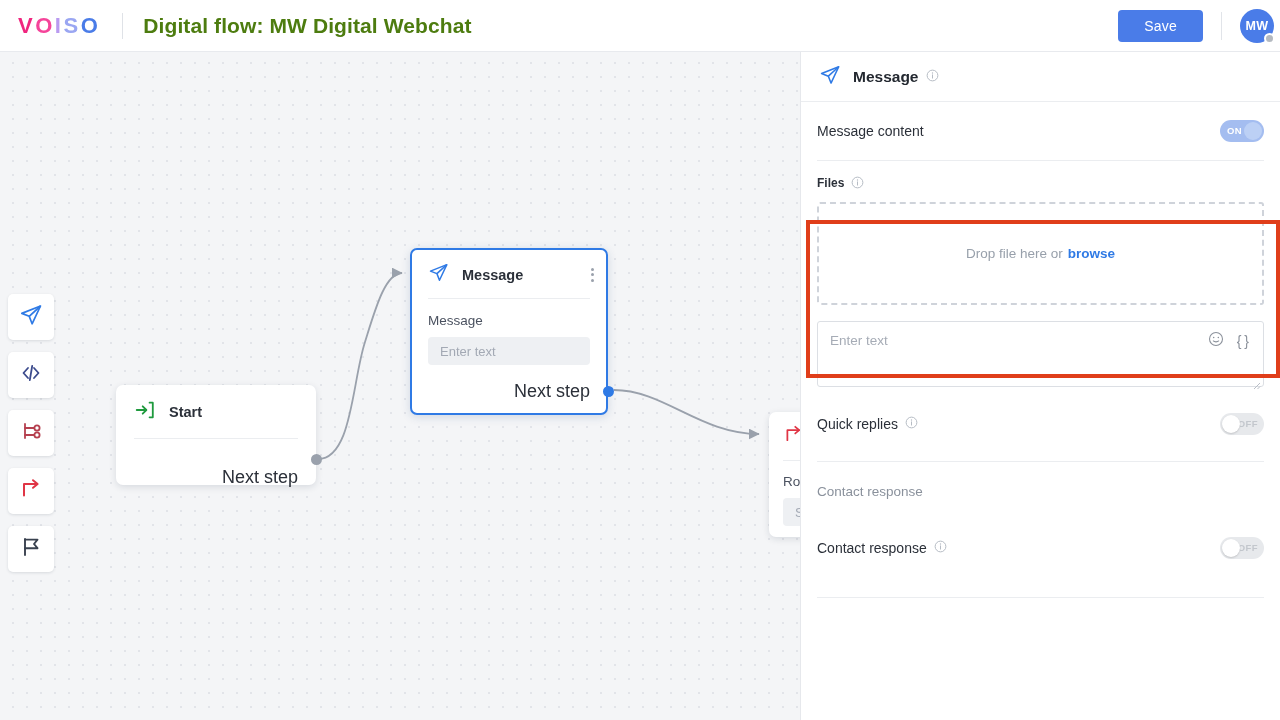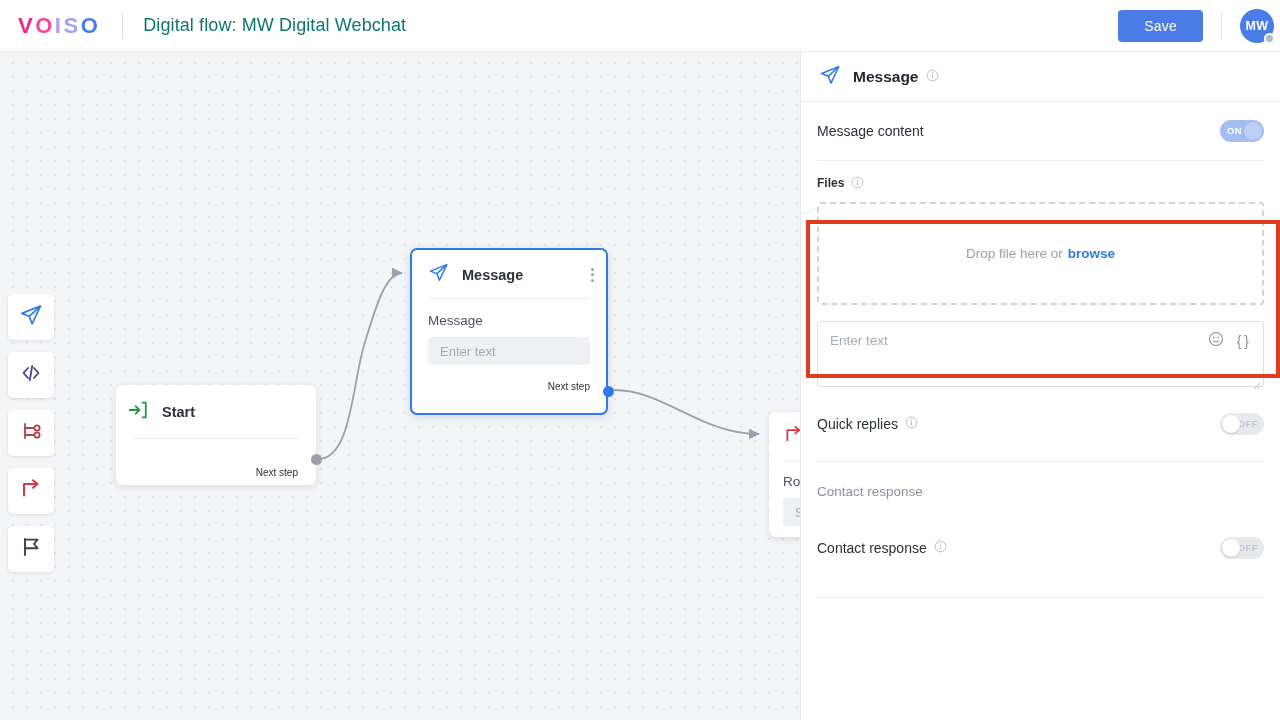--- a/index.html
+++ b/index.html
@@ -18,21 +18,21 @@
     background: #fff;
     border-bottom: 1px solid #e8eaee;
     display: flex; align-items: center;
     z-index: 40;
   }
   .logo { display: flex; align-items: center; margin-left: 18px; letter-spacing: 2.5px;
           font-size: 22px; font-weight: 700; }
   .logo span { display: inline-block; }
   .logo .l-i { font-weight: 600; }
   .topbar-divider { width: 1px; height: 26px; background: #dfe2e7; margin: 0 20px 0 22px; }
-  .flow-title { font-size: 18px; font-weight: 400; color: #0f766e; letter-spacing: .1px; }
+  .flow-title { font-size: 21px; font-weight: 700; color: #4d7c0f; letter-spacing: .1px; }
   .topbar-right { margin-left: auto; display: flex; align-items: center; padding-right: 0; padding-left: 48px; }
   .save-btn {
     background: #4a7ce8; color: #fff; border: none; border-radius: 4px;
     font-size: 14px; font-family: inherit;
     height: 32px; padding: 0 26px; cursor: pointer; letter-spacing: .2px;
   }
   .vsep { width: 1px; height: 28px; background: #e1e4e9; margin: 0 18px; }
   .avatar-wrap { position: relative; width: 34px; height: 34px; margin-right: 6px; }
   .avatar {
     width: 34px; height: 34px; border-radius: 50%;
@@ -64,34 +64,34 @@
     box-shadow: 0 1px 3px rgba(20,30,50,.12);
     display: flex; align-items: center; justify-content: center;
     margin-bottom: 12px; cursor: pointer;
   }
 
   
   .node {
     position: absolute; background: #fff; border-radius: 7px;
     box-shadow: 0 2px 7px rgba(25,35,60,.13);
   }
-  .node-head { display: flex; align-items: center; padding: 14px 14px 13px 11px; }
+  .node-head { display: flex; align-items: center; padding: 14px 14px 13px 18px; }
   .node-head .nh-title { font-size: 14.5px; font-weight: 700; color: #2b3039; margin-left: 13px; }
   .node-sep { height: 1px; background: #ebedf0; margin: 0 18px; }
   .node-kebab { margin-left: auto; display: flex; flex-direction: column; gap: 2.5px; align-items: center; cursor: pointer; }
   .node-kebab i { width: 3px; height: 3px; border-radius: 50%; background: #9aa1ac; display: block; }
   .node-body { padding: 16px 18px 0 18px; }
   .node-field-label { font-size: 13.5px; color: #4b5260; margin-bottom: 9px; }
   .node-input {
     background: #eef0f3; border-radius: 4px; height: 28px;
     display: flex; align-items: center; padding: 0 12px;
     font-size: 13px; color: #a3a9b4;
   }
   .node-foot { display: flex; justify-content: flex-end; align-items: center;
-               padding: 16px 18px 14px 18px; font-size: 10px; color: #2b3039; }
+               padding: 16px 18px 14px 18px; font-size: 18px; color: #2b3039; }
 
   #node-start { left: 116px; top: 333px; width: 200px; height: 100px; }
   #node-message {
     left: 410px; top: 196px; width: 198px; height: 167px;
     border: 2px solid #2f7ae5; box-shadow: 0 2px 10px rgba(25,60,120,.16);
   }
   #node-route { left: 769px; top: 360px; width: 150px; height: 125px; }
 
   .port {
     position: absolute; width: 11px; height: 11px; border-radius: 50%;

